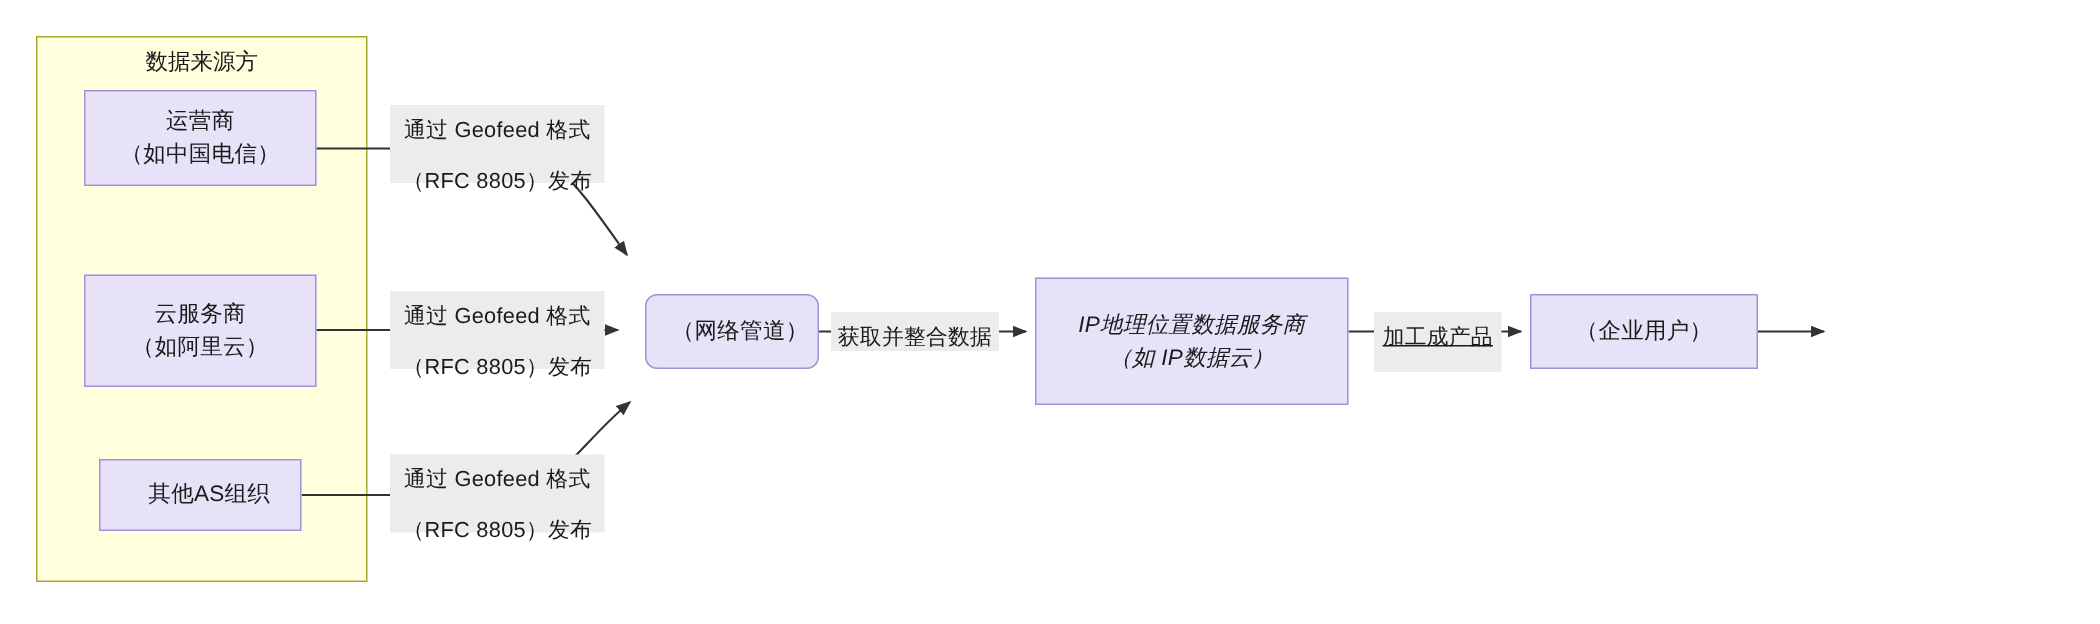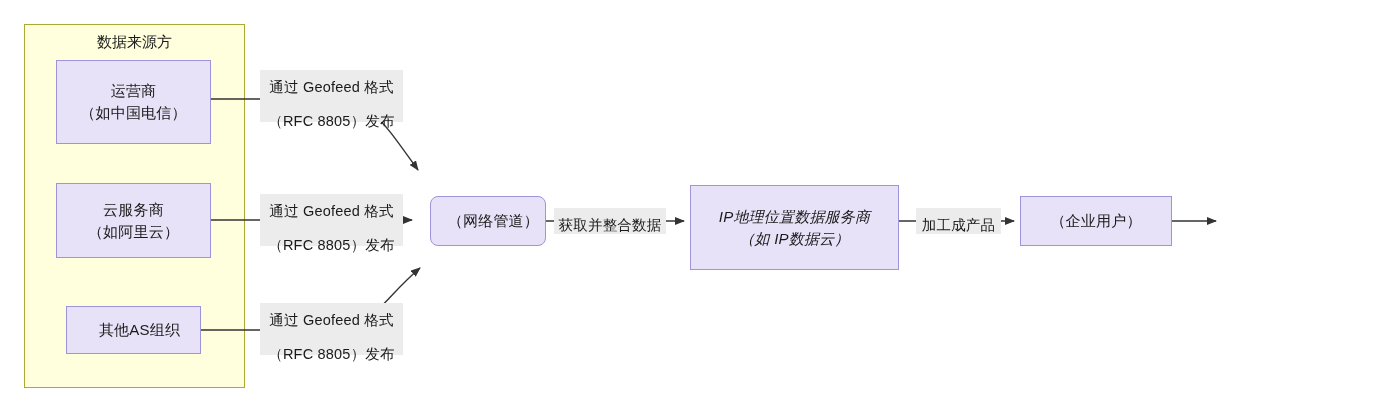--- a/index.html
+++ b/index.html
@@ -109,21 +109,21 @@
 
     <path d="M201,330 L330,330 C372,330 382,300 420,268" fill="none" stroke="#333333" stroke-width="1.4" marker-end="url(#arrow)"></path>
 
     <path d="M534,221 L684,221" fill="none" stroke="#333333" stroke-width="1.4" marker-end="url(#arrow)"></path>
 
     <path d="M899,221 L1014,221" fill="none" stroke="#333333" stroke-width="1.4" marker-end="url(#arrow)"></path>
 
     <path d="M1172,221 L1216,221" fill="none" stroke="#333333" stroke-width="1.4" marker-end="url(#arrow)"></path>
   </svg>
 
-  <div class="node" style="left:56px; top:60px; width:155px; height:84px;">
+  <div class="node" style="left:56px; top:60px; width:155px; height:64px;">
     <span class="node-label">运营商
 （如中国电信）</span>
   </div>
 
   <div class="node" style="left:56px; top:183px; width:155px; height:75px;">
     <span class="node-label">云服务商
 （如阿里云）</span>
   </div>
 
   <div class="node" style="left:66px; top:306px; width:135px; height:48px;padding-left:12px;">
@@ -148,15 +148,15 @@
 （RFC 8805）发布</div>
 
   <div class="edge-label" style="left:260px; top:194px; width:143px; height:52px;">通过 Geofeed 格式
 （RFC 8805）发布</div>
 
   <div class="edge-label" style="left:260px; top:303px; width:143px; height:52px;">通过 Geofeed 格式
 （RFC 8805）发布</div>
 
   <div class="edge-label" style="left:554px; top:208px; width:112px; height:26px;">获取并整合数据</div>
 
-  <div class="edge-label" style="left:916px; top:208px; width:85px; height:26px;">加工成产品</div>
+  <div class="edge-label" style="left:916px; top:208px; width:85px; height:40px;text-decoration:underline;">加工成产品</div>
 
 </div>
 
 </body></html>

